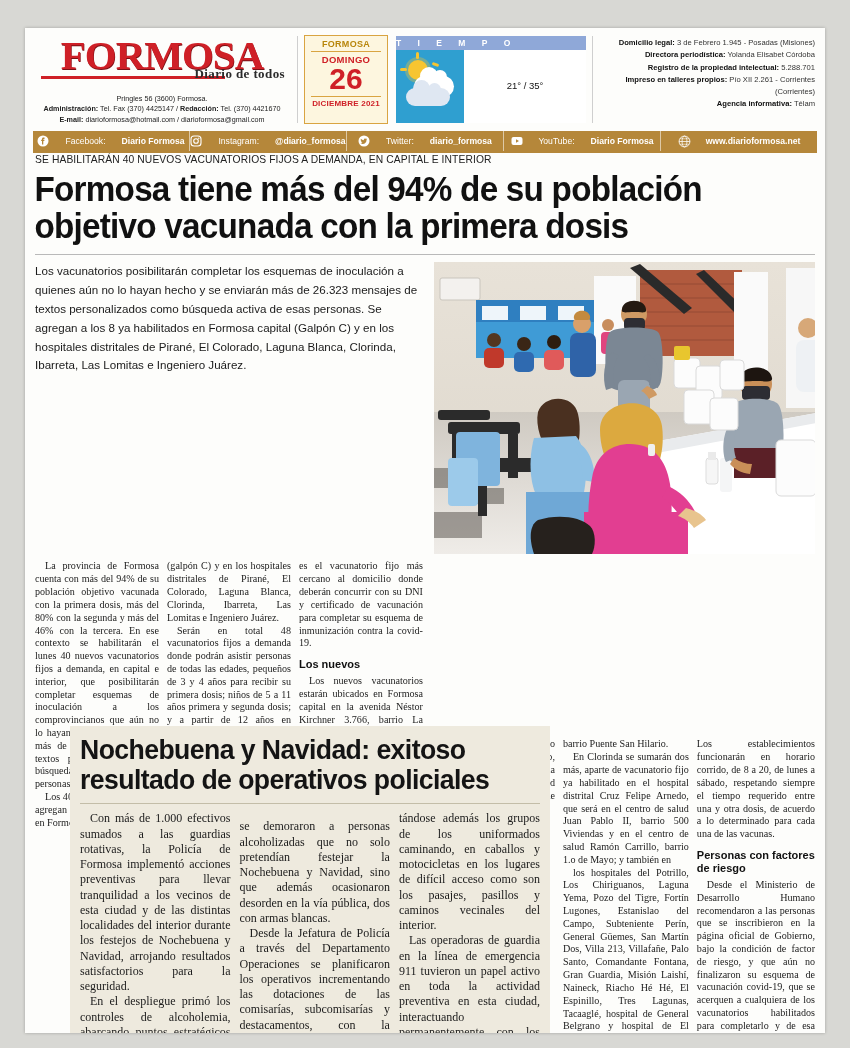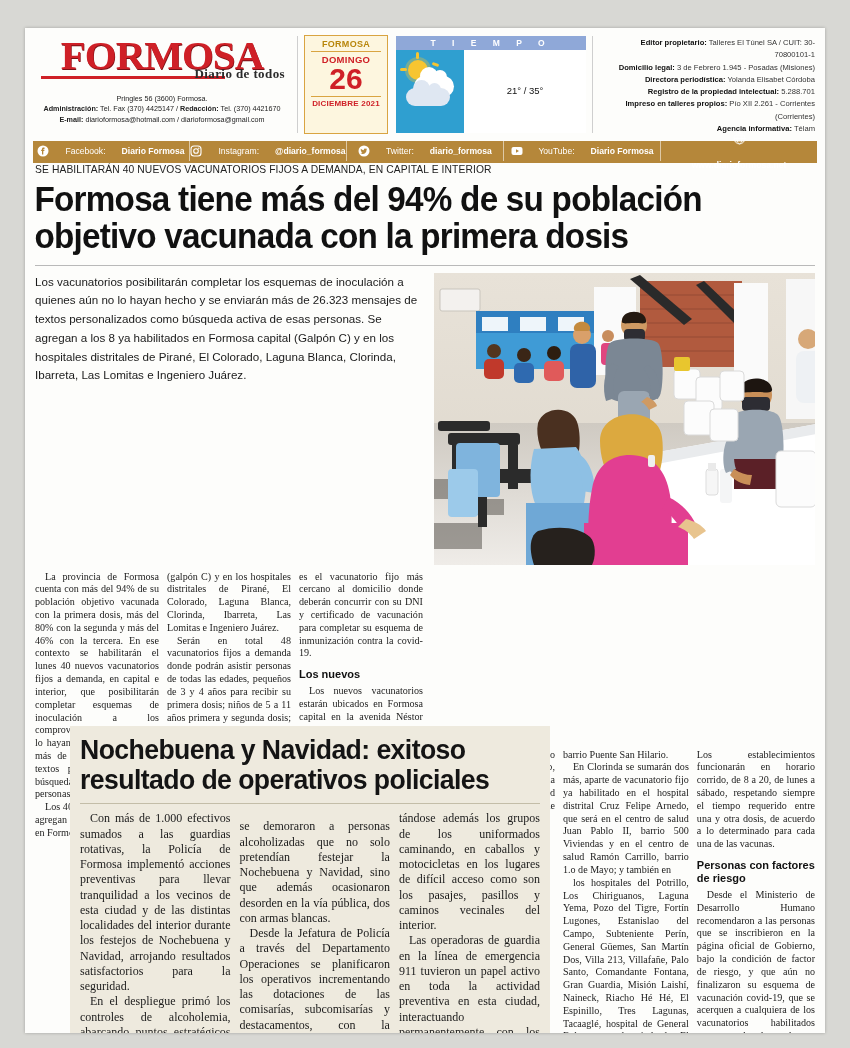--- a/index.html
+++ b/index.html
@@ -50,21 +50,21 @@
     text-align:center;padding:3px 0 2px;margin:1px 0;
   }
   .mh-date .city{font-size:9px;font-weight:bold;color:#b8860b;letter-spacing:.3px;}
   .mh-date .hr{height:1px;background:#d9a441;margin:2px 6px;}
   .mh-date .dow{font-size:9.5px;font-weight:bold;color:#cf2027;letter-spacing:.3px;}
   .mh-date .dnum{font-size:30px;font-weight:bold;color:#cf2027;line-height:.95;}
   .mh-date .my{font-size:8px;font-weight:bold;color:#cf2027;letter-spacing:.2px;}
   .mh-weather{width:190px;margin:2px 0 2px 8px;display:flex;flex-direction:column;}
   .mh-weather .wtitle{
     background:#8fa8d8;color:#fff;font-size:8.5px;font-weight:bold;
-    letter-spacing:7px;text-align:center;padding:2px 0;
+    letter-spacing:7px;padding:2px 0;
   }
   .mh-weather .wbody{display:flex;flex:1;background:#fff;}
   .wicon{width:68px;background:#2f9fd0;position:relative;}
   .wicon .sun{
     position:absolute;left:12px;top:10px;width:20px;height:20px;border-radius:50%;
     background:#f7c531;box-shadow:0 0 0 3px rgba(247,197,49,.35);
   }
   .wicon .ray{position:absolute;background:#f7c531;width:3px;height:7px;border-radius:2px;}
   .wicon .cloud1{
     position:absolute;left:18px;top:26px;width:40px;height:21px;background:#fff;border-radius:11px;
@@ -80,21 +80,21 @@
          font-size:9.5px;color:#111;line-height:1.35;text-align:center;padding:0 4px;}
   .mh-info{flex:1;text-align:right;font-size:7.6px;color:#333;line-height:1.62;padding:3px 2px 0 6px;}
   .mh-info b{color:#111;}
   
   .social{
     display:flex;background:#b5873a;margin:2px 8px 0 8px;height:20px;align-items:center;
     border-bottom:2px solid #b5873a;
   }
   .soc{flex:1;display:flex;align-items:center;justify-content:center;gap:16px;
        color:#fff;font-size:8.6px;border-right:1px solid rgba(255,255,255,.55);height:100%;}
-  .soc:last-child{border-right:none;flex-direction:column;}
+  .soc:last-child{border-right:none;}
   .soc b{font-weight:bold;}
   .sicon{width:12px;height:12px;display:inline-block;flex:none;}
   
   .kicker{font-size:10.3px;color:#222;letter-spacing:.1px;padding:1px 10px 2px 10px;}
   .headline{
     font-family:"Liberation Sans", sans-serif;
     font-weight:bold;font-size:35px;line-height:1.06;color:#111;
     padding:3px 10px 0 10px;letter-spacing:-.8px;
     transform:scaleX(.95);transform-origin:left;
   }
@@ -180,21 +180,20 @@
         </div>
         <div class="wtext">
           <div>21° / 35°</div>
         </div>
       </div>
     </div>
 
     <div class="mh-sep"></div>
 
     <div class="mh-info">
-      <div><b>Editor propietario:</b><span> Talleres El Túnel SA /  CUIT: 30-70800101-1</span></div>
       <div><b>Domicilio legal:</b><span> 3 de Febrero 1.945 - Posadas (Misiones)</span></div>
       <div><b>Directora periodística:</b><span> Yolanda Elisabet Córdoba</span></div>
       <div><b>Registro de la propiedad intelectual:</b><span> 5.288.701</span></div>
       <div><b>Impreso en talleres propios:</b><span> Pío XII 2.261 - Corrientes (Corrientes)</span></div>
       <div><b>Agencia informativa:</b><span> Télam</span></div>
     </div>
   </div>
 
   <div class="social">
 

